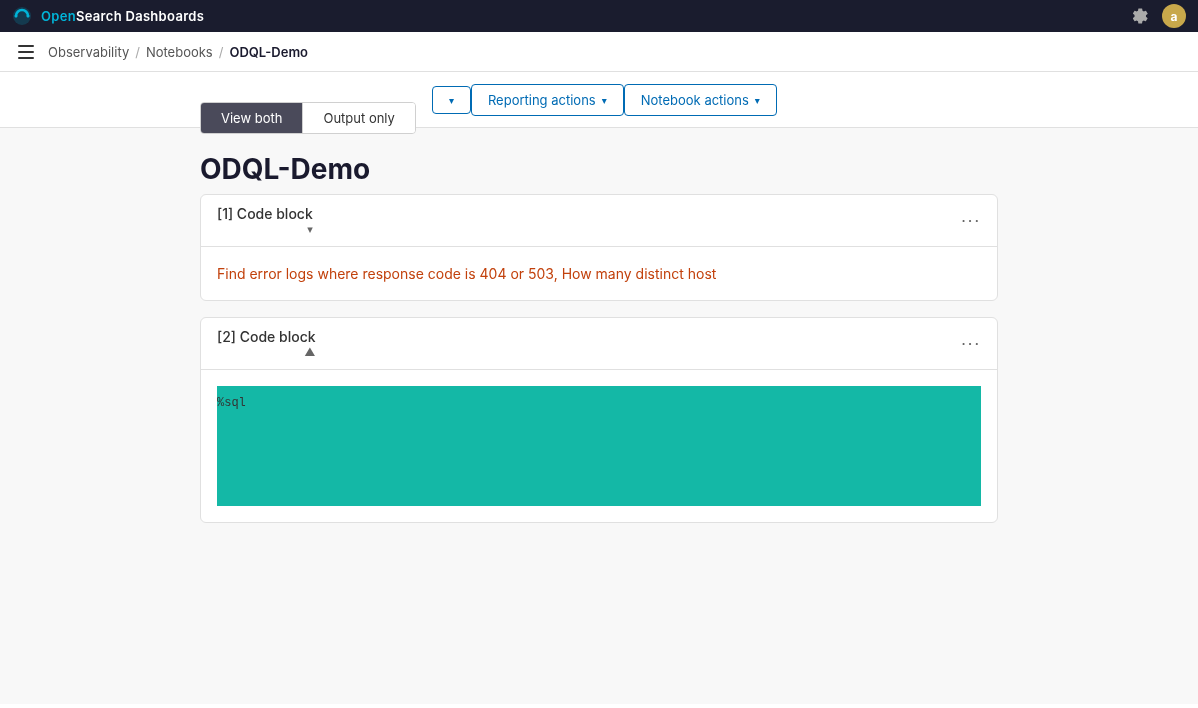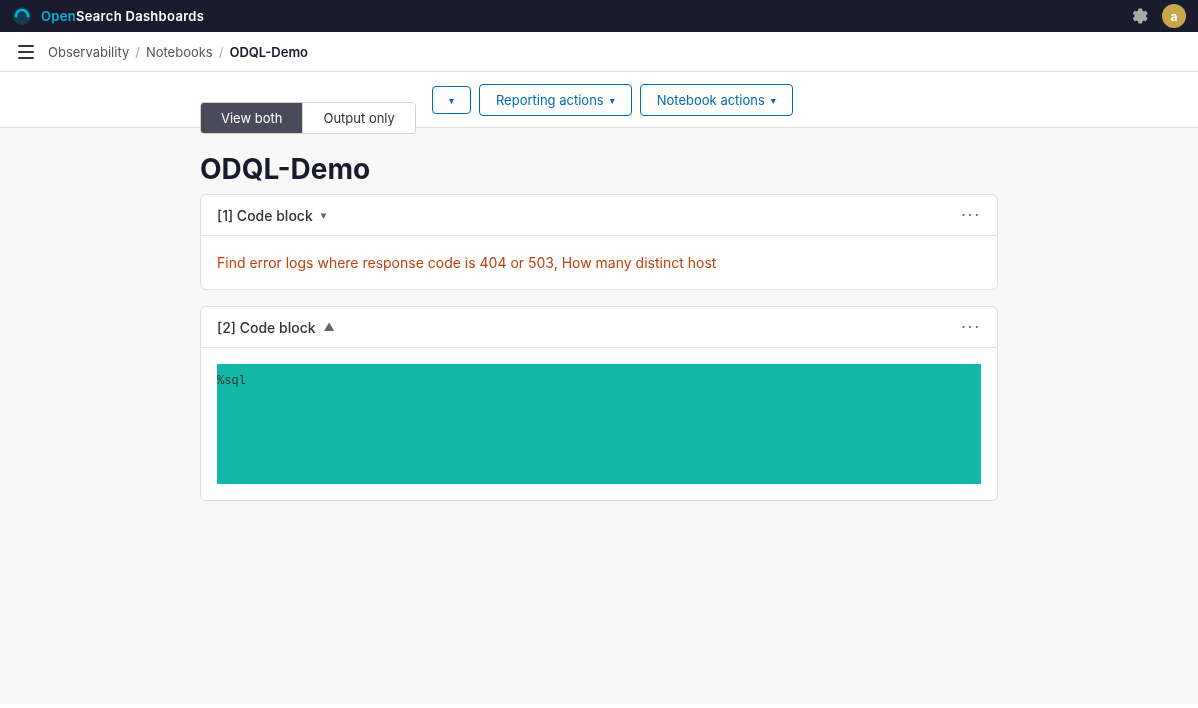--- a/index.html
+++ b/index.html
@@ -141,21 +141,20 @@
       font-size: 13px;
       cursor: pointer;
       background: #fff;
       border: 1px solid #006bb4;
       color: #006bb4;
       border-radius: 4px;
       font-family: inherit;
       display: flex;
       align-items: center;
       gap: 6px;
-      margin-left: 8px;
     }
     .action-btn:first-of-type {
       margin-left: 0;
     }
     .chevron-icon {
       font-size: 10px;
     }
 
     
     .main-content {
@@ -191,25 +190,25 @@
     }
     .code-block-header {
       display: flex;
       align-items: center;
       justify-content: space-between;
       padding: 10px 16px;
       border-bottom: 1px solid #e0e0e0;
     }
     .code-block-title {
       display: flex;
-      align-items: center;
-      gap: 8px;
+      align-items: flex-end;
       font-size: 14px;
       color: #333;
       font-weight: 500;
+      flex-direction: column;
     }
     .collapse-icon {
       font-size: 11px;
       color: #666;
       cursor: pointer;
     }
     .code-block-menu {
       font-size: 16px;
       color: #666;
       cursor: pointer;

